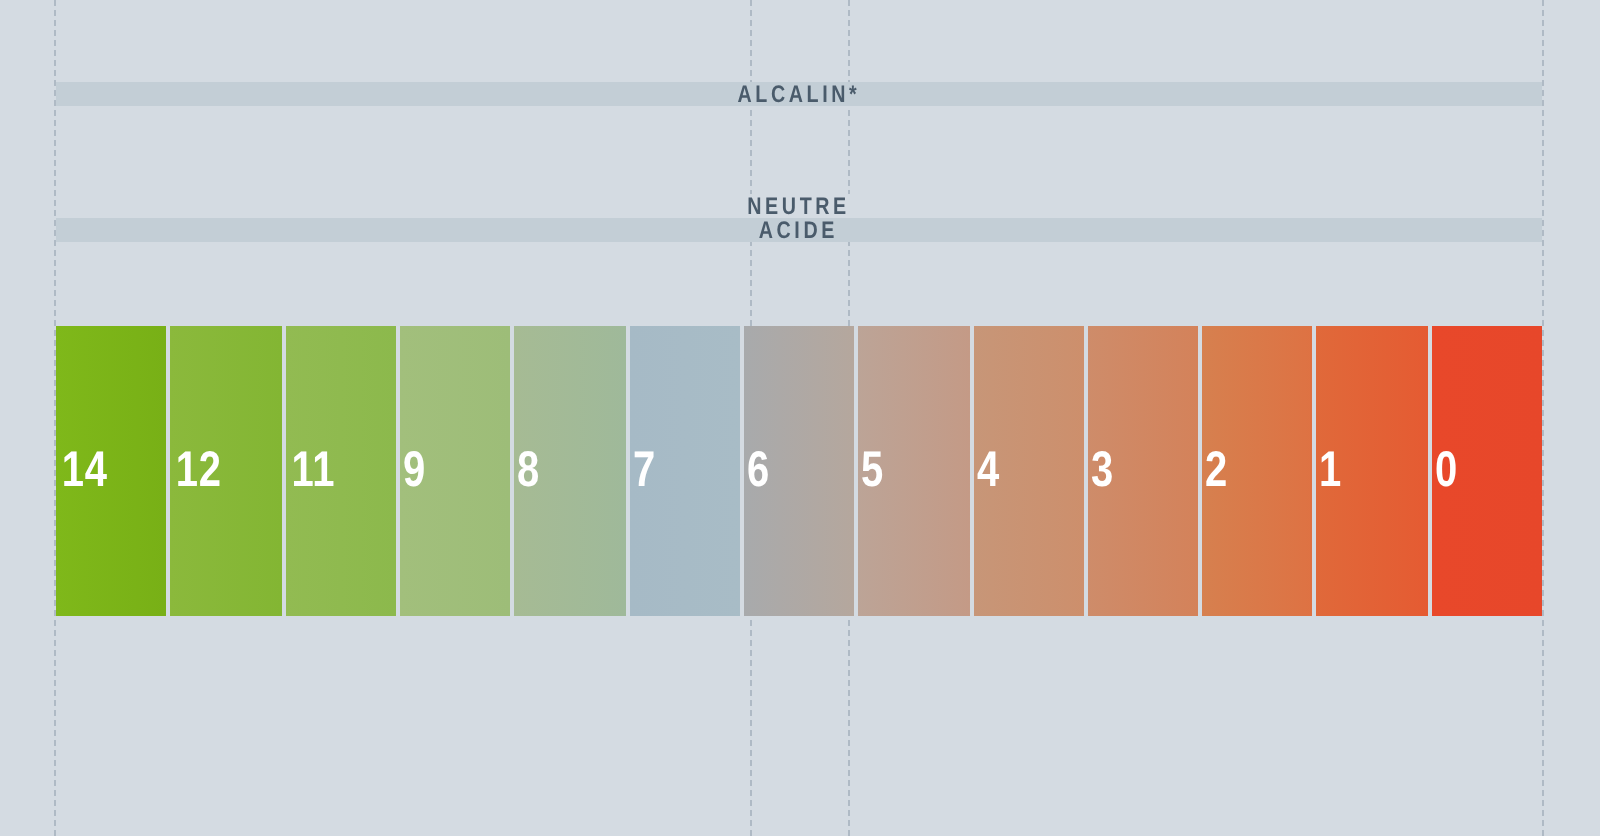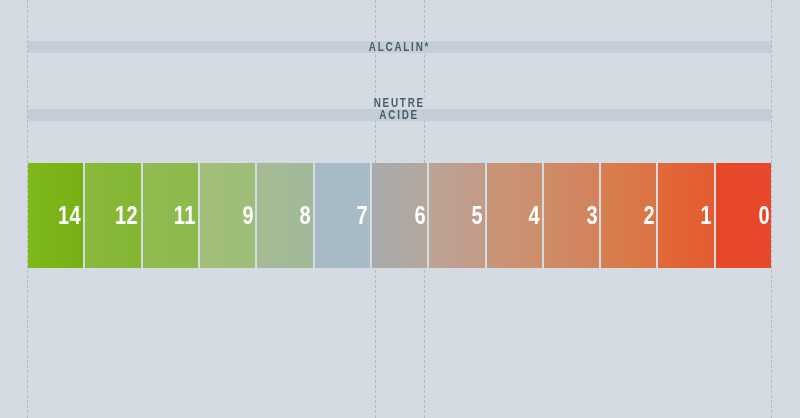--- a/index.html
+++ b/index.html
@@ -69,25 +69,25 @@
     position: absolute;
     left: 28px;
     top: 163px;
     width: 743px;
     height: 145px;
     display: flex;
     z-index: 2;
   }
   .ph-cell {
     position: relative;
-    height: 105px;
+    height: 145px;
     flex: 1 1 0;
     display: flex;
     align-items: center;
-    justify-content: flex-end;
+    justify-content: flex-start;
     box-sizing: border-box;
     border-right: 2px solid #d4dbe2;
   }
   .ph-cell:last-child {
     border-right: none;
   }
   .ph-value {
     font-family: "Liberation Sans", sans-serif;
     font-size: 25px;
     font-weight: bold;

